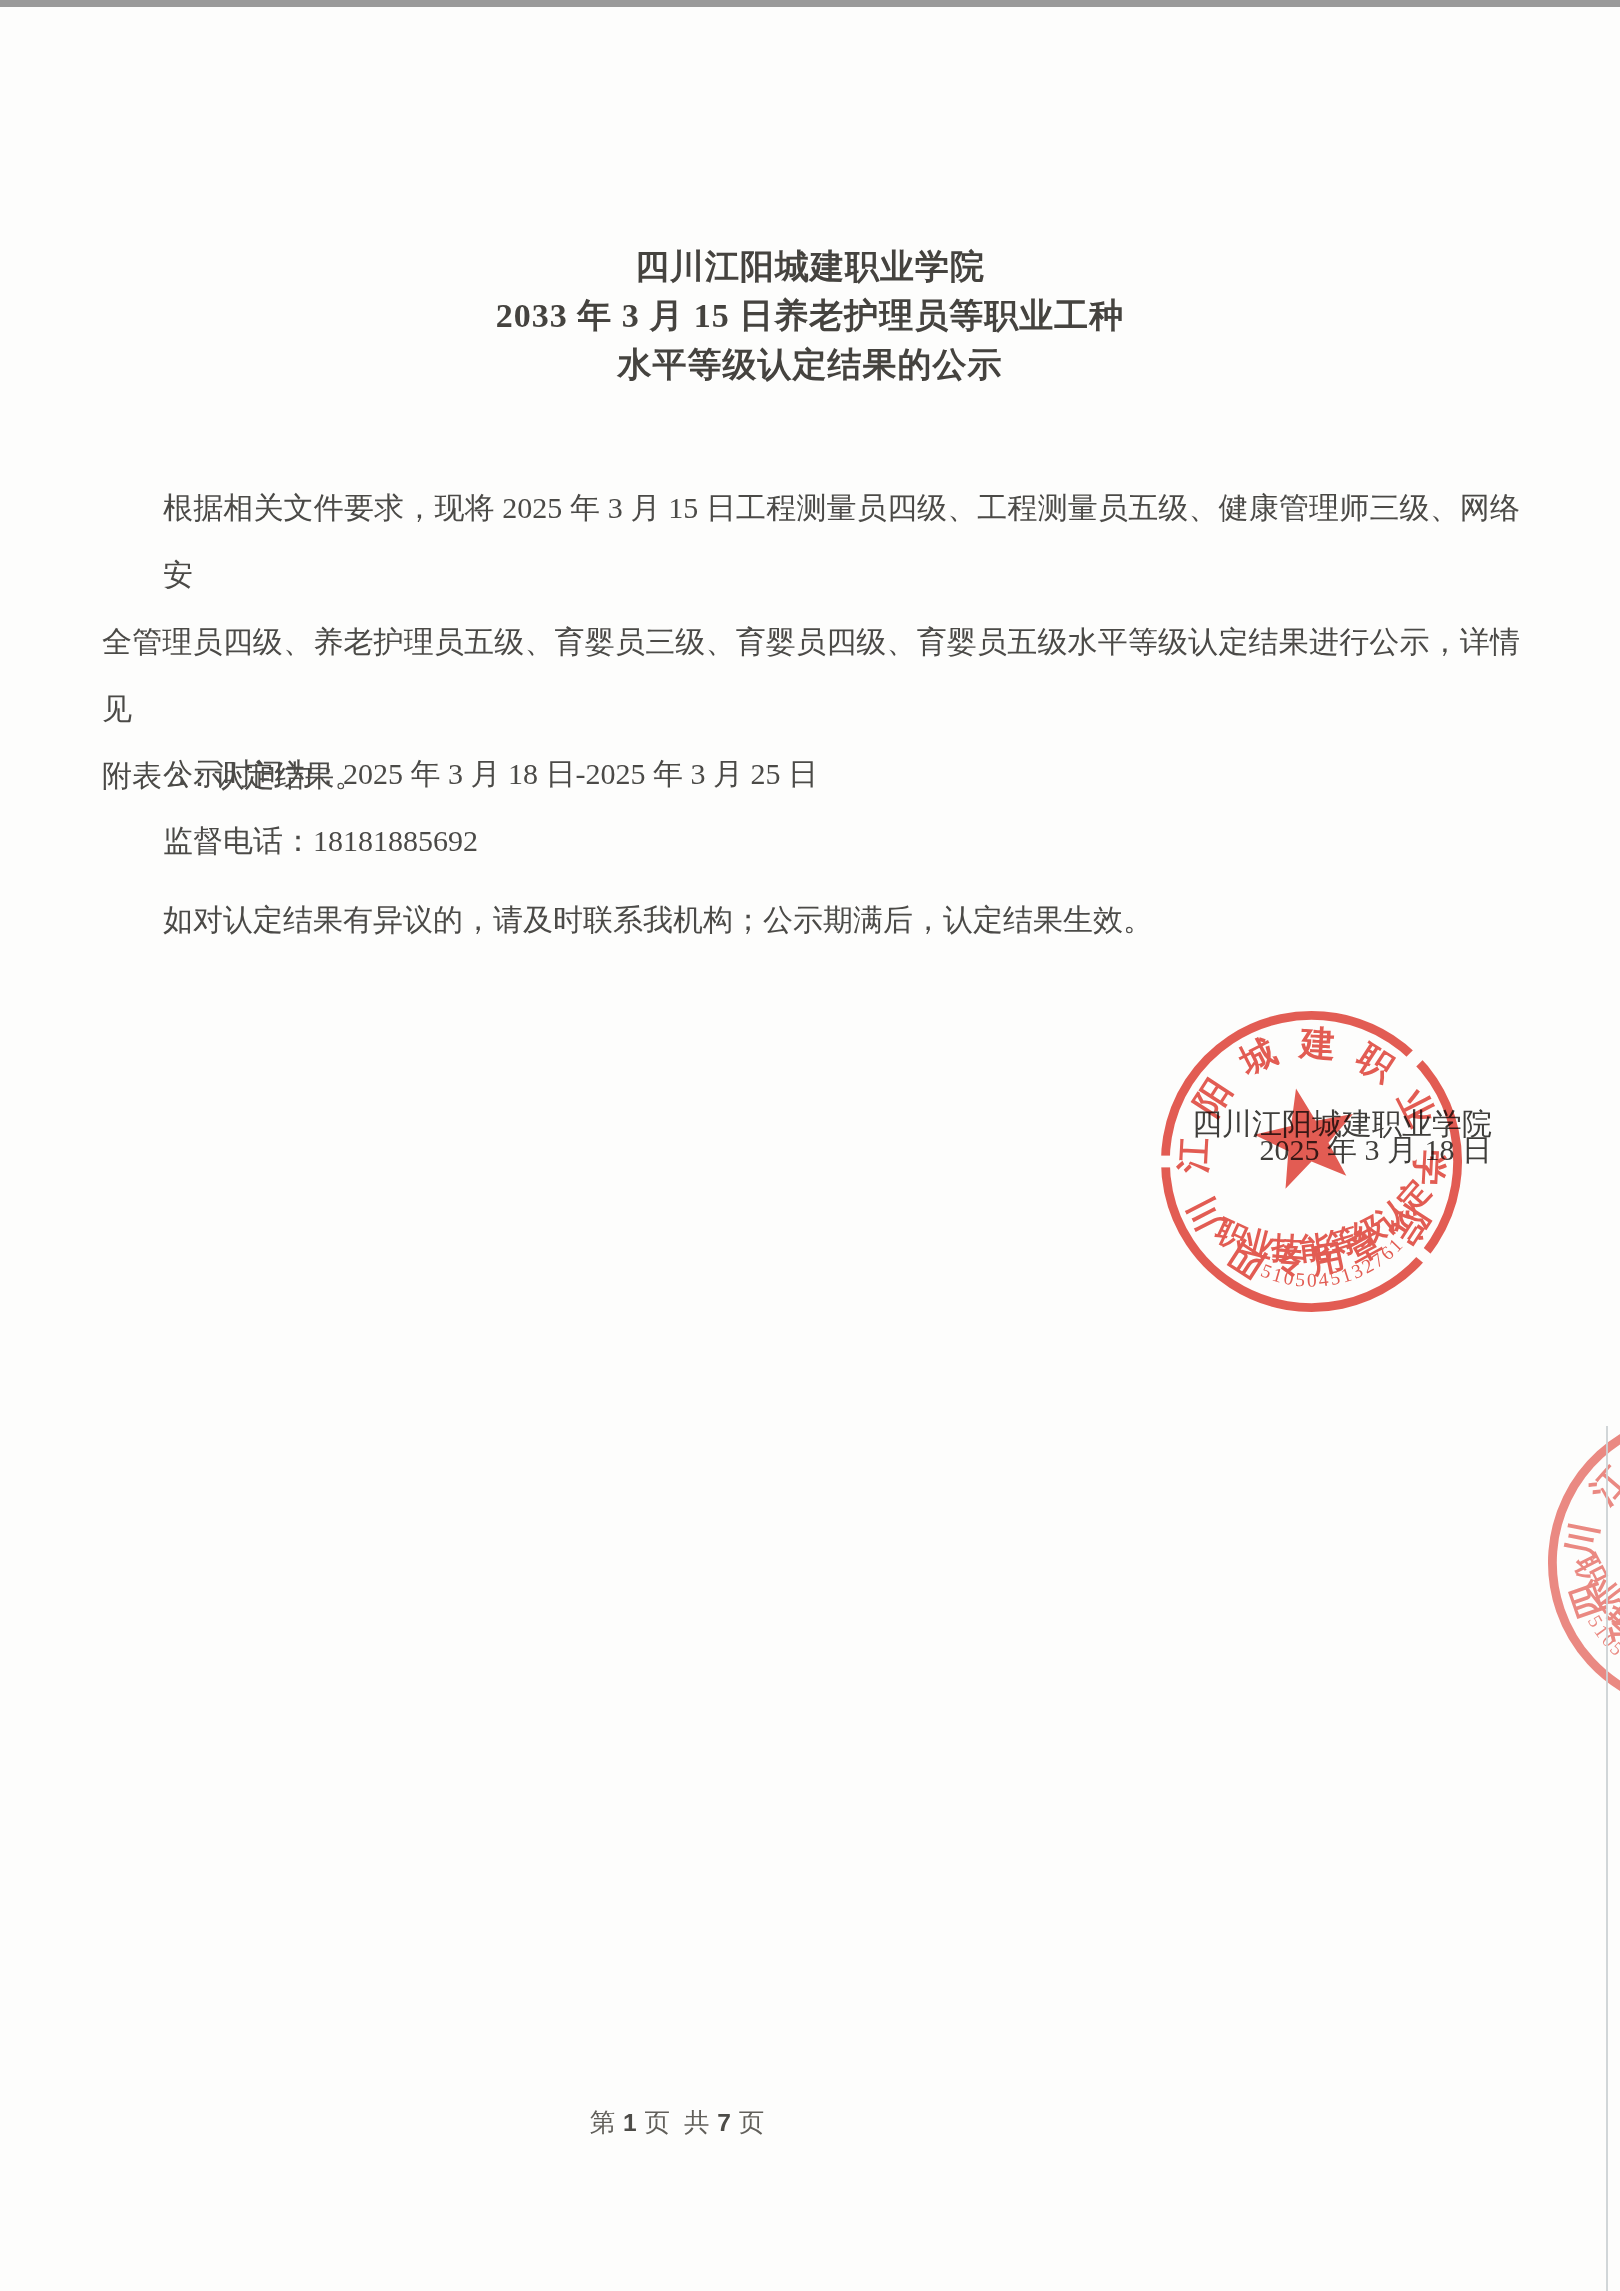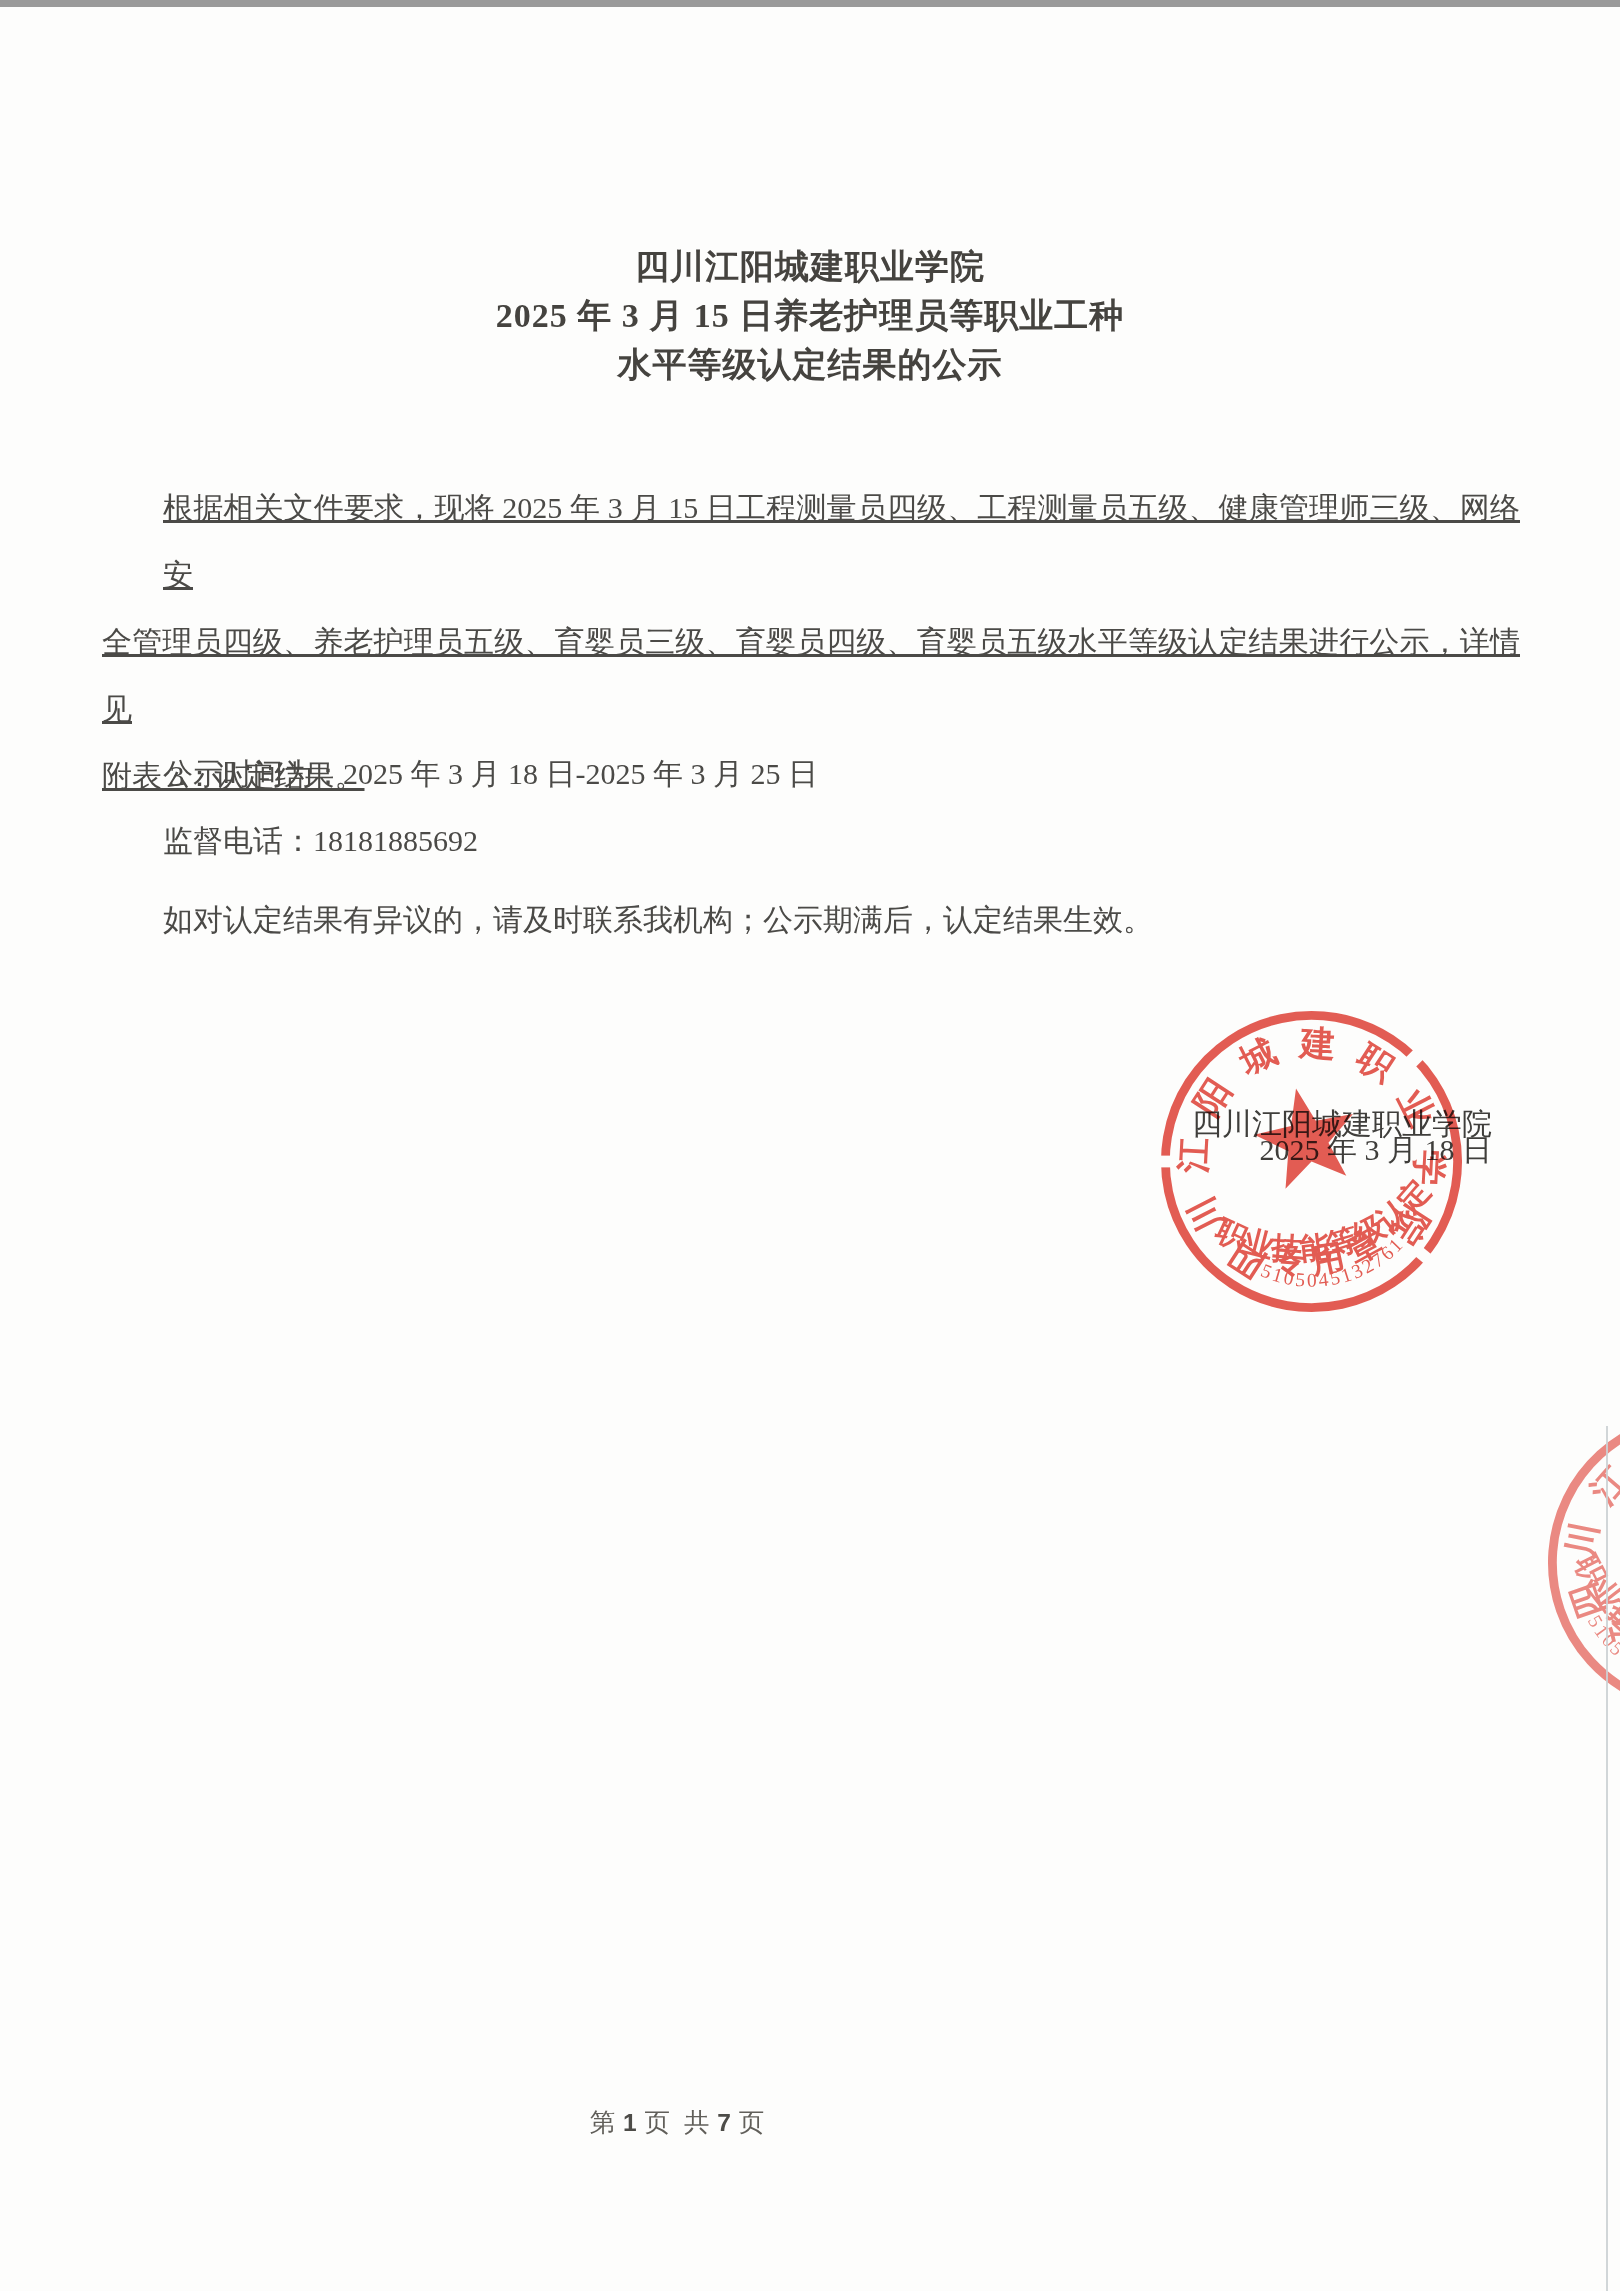--- a/index.html
+++ b/index.html
@@ -15,21 +15,20 @@
   .abs{position:absolute;}
   .title-line{
     left:0;width:1620px;text-align:center;
     font-weight:bold;color:#45433f;
     font-size:34px;line-height:43px;letter-spacing:1px;
   }
   .body-text{font-size:30px;color:#4b4a47;}
   .para1{
     left:102px;width:1418px;top:467px;
     line-height:67px;
-    text-decoration:underline;
   }
   .para1 .jline{
     text-align:justify;
     text-align-last:justify;
   }
   .para1 .firstline{padding-left:61px;box-sizing:border-box;}
   .single-line{left:163px;line-height:39px;}
   .sig{
     right:128px;text-align:right;line-height:39px;
     color:#3f3e3b;font-size:30px;
@@ -51,21 +50,21 @@
   .footer b{color:#4d4c48;font-family:"Liberation Sans","DejaVu Sans",sans-serif;font-size:24.5px;}
   .footer span{margin:0 5.9px;}
   svg text{font-family:"Liberation Serif","DejaVu Serif",serif;}
 </style>
 </head>
 <body>
 
 <div class="page">
 
   <div class="abs title-line" style="top:238px;">四川江阳城建职业学院</div>
-  <div class="abs title-line" style="top:287px;">2025 年 3 月 15 日养老护理员等职业工种</div>
+  <div class="abs title-line" style="top:287px;">2033 年 3 月 15 日养老护理员等职业工种</div>
   <div class="abs title-line" style="top:336px;">水平等级认定结果的公示</div>
 
   <div class="abs body-text para1">
     <div class="jline firstline">根据相关文件要求，现将 2025 年 3 月 15 日工程测量员四级、工程测量员五级、健康管理师三级、网络安</div>
     <div class="jline">全管理员四级、养老护理员五级、育婴员三级、育婴员四级、育婴员五级水平等级认定结果进行公示，详情见</div>
     <div>附表 3：认定结果。</div>
   </div>
 
   <div class="abs body-text single-line" style="top:747px;">公示时间为：2025 年 3 月 18 日-2025 年 3 月 25 日</div>
   <div class="abs body-text single-line" style="top:814px;">监督电话：18181885692</div>

